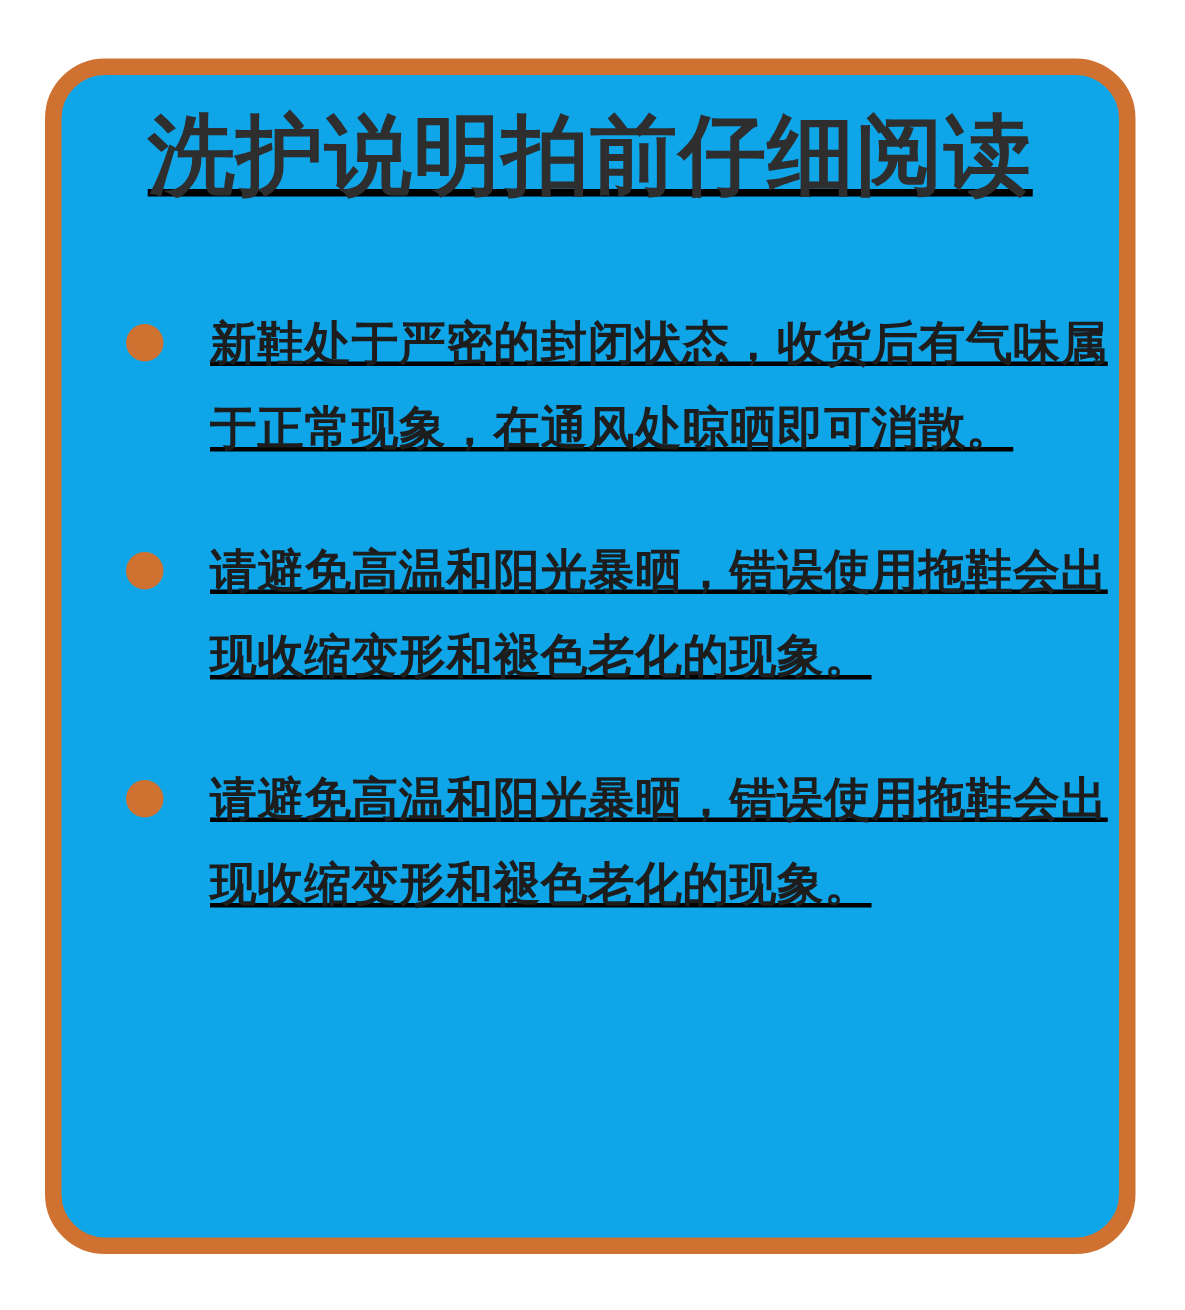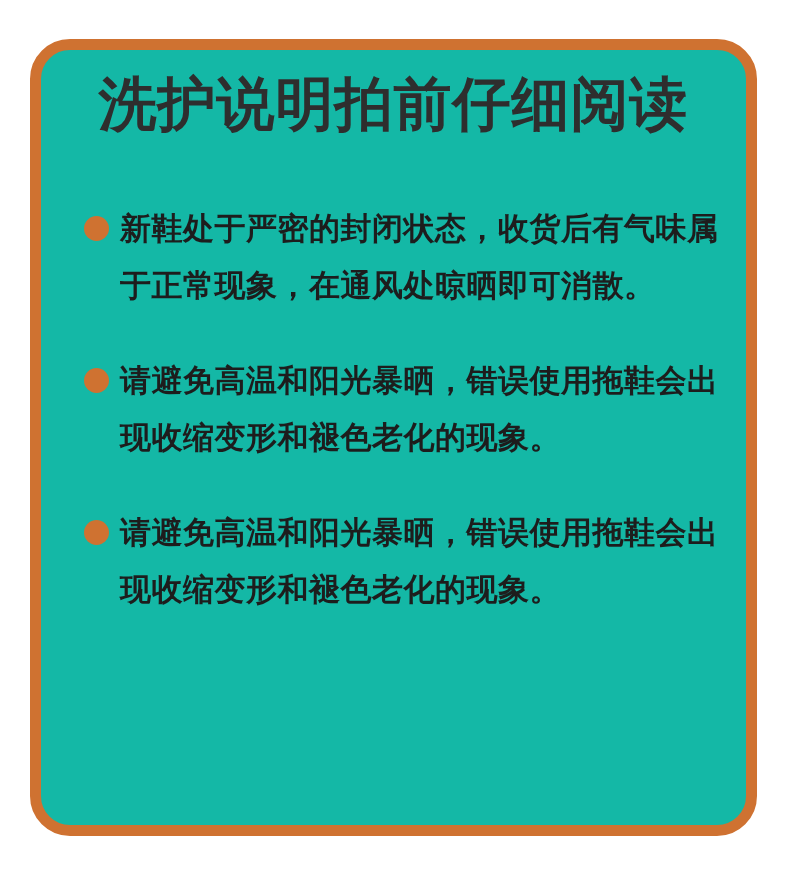--- a/index.html
+++ b/index.html
@@ -16,39 +16,41 @@
   }
   .care-card {
     position: absolute;
     left: 30px;
     top: 39px;
     width: 727px;
     height: 797px;
     box-sizing: border-box;
     border: 11px solid #CF7231;
     border-radius: 40px;
-    background: #14b8a6;
+    background: #0ea5e9;
+    text-decoration: underline;
   }
   .card-title {
     margin: 16px 10px 0 10px;
     text-align: center;
     font-size: 58px;
     line-height: 76px;
     font-weight: 900;
     color: #2e2e2e;
     letter-spacing: 1px;
     white-space: nowrap;
   }
   .notes {
     margin: 58px 0 0 43px;
   }
   .note {
     display: flex;
     align-items: flex-start;
     margin-bottom: 38px;
+    gap: 20px;
   }
   .dot {
     flex: 0 0 25px;
     width: 25px;
     height: 25px;
     border-radius: 50%;
     background: #CF7231;
     margin: 16px 11px 0 0;
   }
   .note-text {

